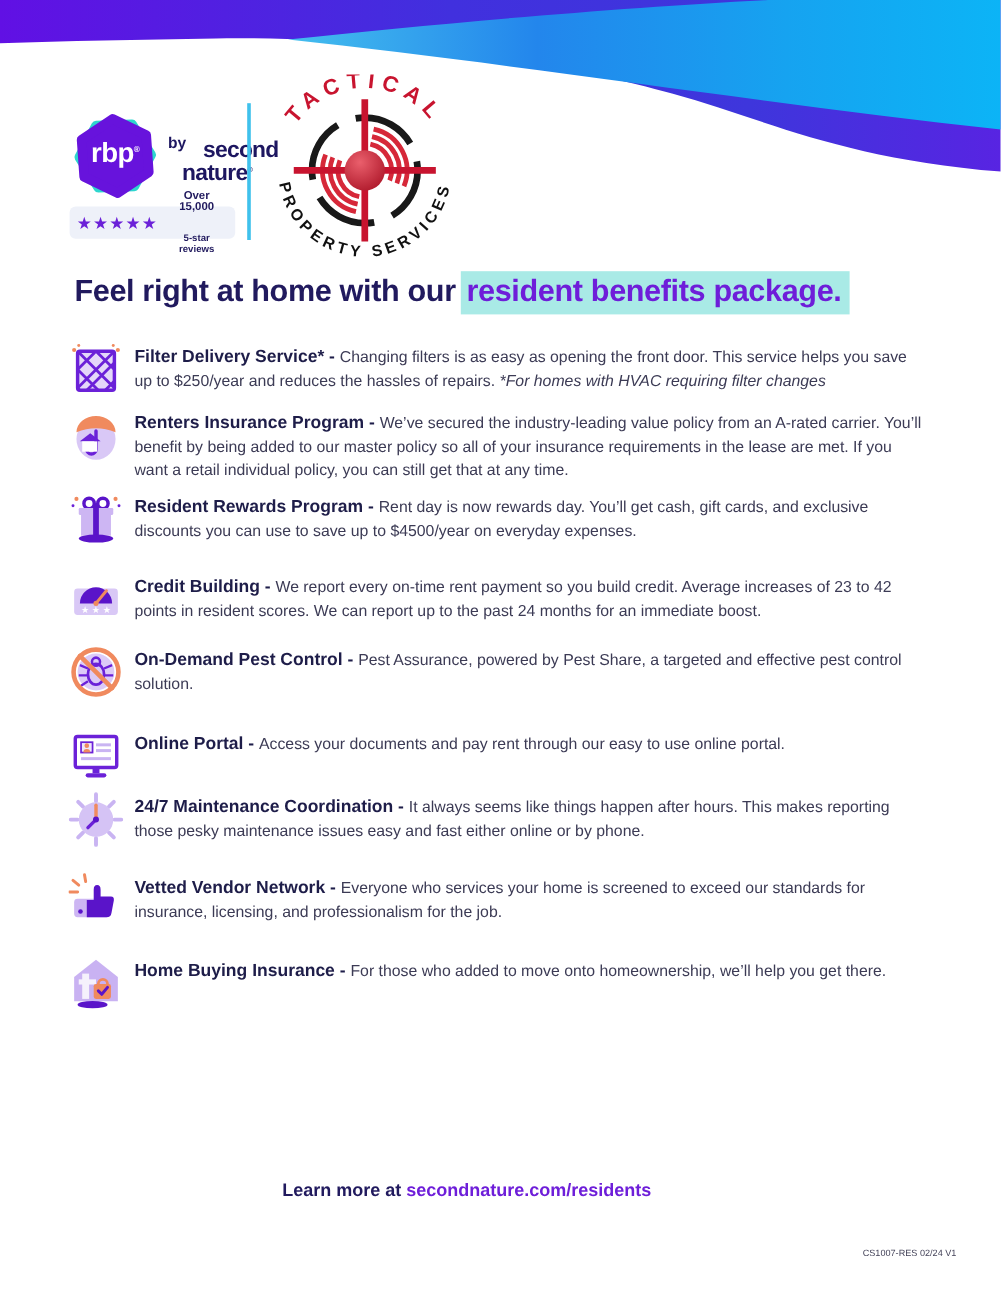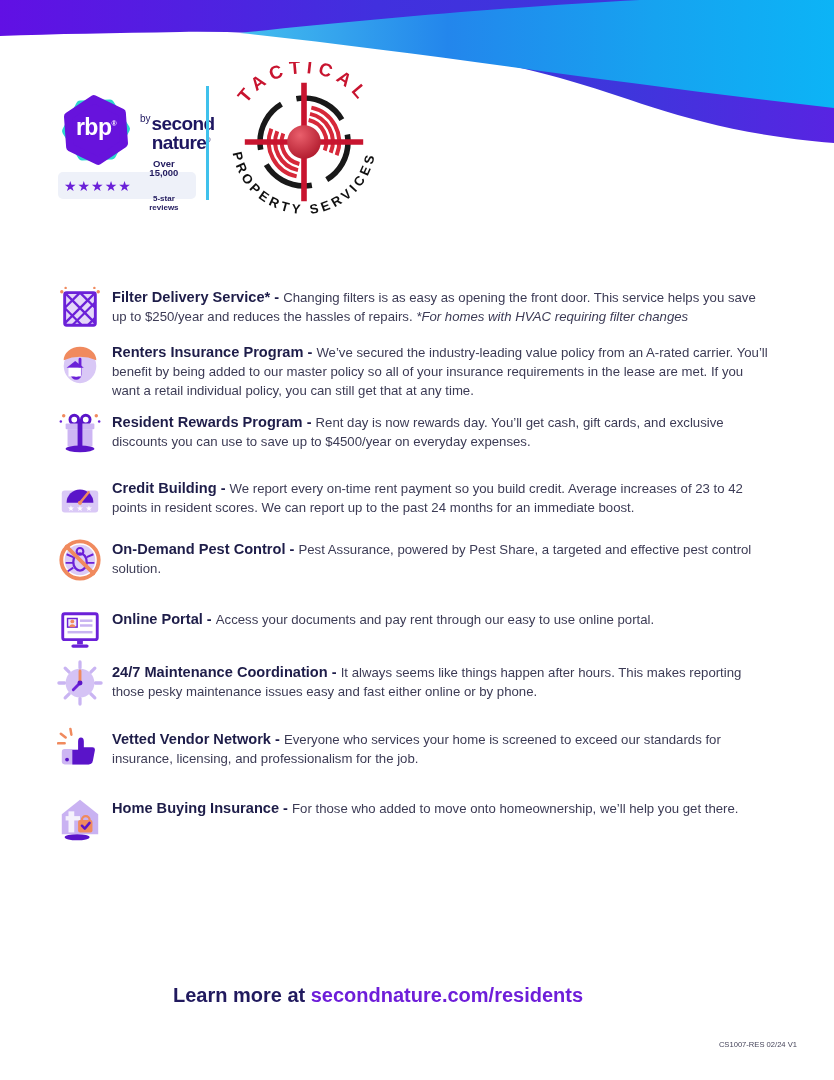--- a/index.html
+++ b/index.html
@@ -7,21 +7,21 @@
         font-family:"Liberation Sans",sans-serif;color:#211A5E;}
   .wave{position:absolute;top:0;left:0;width:834px;height:210px;}
   
   .rbp-logo{position:absolute;left:58px;top:92px;width:150px;height:76px;}
   .rbp-hex{position:absolute;left:0;top:0;width:76px;height:76px;}
   .rbp-text{position:absolute;left:16px;top:22px;width:44px;text-align:center;
             color:#fff;font-weight:700;font-size:23px;letter-spacing:-0.5px;}
   .rbp-text sup{font-size:7px;}
   .brand-name{position:absolute;left:82px;top:18px;width:70px;line-height:17px;
               font-weight:700;font-size:19px;color:#1D1660;letter-spacing:-0.6px;}
-  .brand-by{font-size:10px;font-weight:400;vertical-align:8px;letter-spacing:0;margin-right:1px;}
+  .brand-by{font-size:13px;font-weight:700;vertical-align:8px;letter-spacing:0;margin-right:14px;}
   .brand-line2{display:block;text-align:right;}
   .brand-line2 sup{font-size:6px;}
   .reviews-badge{position:absolute;left:58px;top:172px;width:138px;height:27px;background:#EEF1F9;
                  border-radius:5px;display:flex;align-items:center;padding:0 6px;box-sizing:border-box;}
   .stars{color:#6B21D8;font-size:14px;letter-spacing:1px;line-height:1;}
   .reviews-text{margin-left:6px;line-height:9px;text-align:center;}
   .reviews-line1{font-size:9.5px;font-weight:700;color:#211A5E;display:block;}
   .reviews-line2{font-size:8px;font-weight:700;color:#211A5E;display:block;margin-top:17px;}
   .logo-divider{position:absolute;left:206px;top:86px;width:2.5px;height:114px;background:#3FC1EC;}
   .tactical-logo{position:absolute;left:224px;top:62px;width:160px;height:160px;}
@@ -31,21 +31,21 @@
   .headline-highlight{color:#6E1ED9;font-weight:700;background:#A9EAE6;padding:3px 7px 5px 5px;margin-left:4px;}
   
   .benefit{position:absolute;left:57px;width:716px;}
   .benefit-icon{position:absolute;left:0;top:-3px;width:46px;height:46px;}
   .benefit-text{position:absolute;left:55px;top:0;width:661px;margin:0;font-size:13.2px;
                 line-height:19px;color:#3C3B55;}
   .b-title{font-size:14.6px;font-weight:700;color:#1E1D49;}
   .b-note{font-style:italic;}
   
   .learn-more{position:absolute;left:0;top:984px;width:756px;text-align:center;
-              font-size:20px;font-weight:700;color:#211A5E;}
+              font-size:15px;font-weight:700;color:#211A5E;padding-left:11px;}
   .learn-more a{color:#6E1ED9;text-decoration:none;font-weight:700;}
   .fine-print-left{position:absolute;left:37px;top:1040px;width:600px;font-size:7.6px;color:#45445A;}
   .fine-print-right{position:absolute;right:37px;top:1040px;font-size:7.6px;color:#45445A;text-align:center;}
 </style>
 </head>
 <body>
 
 <svg width="0" height="0" style="position:absolute">
   <defs>
     <symbol id="icon-filter" viewBox="0 0 48 48">
@@ -188,20 +188,23 @@
     <path d="M100,26 V174 M26,100 H174" stroke="#C8142F" stroke-width="7"></path>
     <circle cx="100" cy="100" r="21" fill="url(#ballGrad)"></circle>
     <text font-family="Liberation Sans,sans-serif" font-weight="700" font-size="23" fill="#C8142F" letter-spacing="7">
       <textPath href="#arcTop" startOffset="50%" text-anchor="middle">TACTICAL</textPath>
     </text>
     <text font-family="Liberation Sans,sans-serif" font-weight="700" font-size="16.5" fill="#111111" letter-spacing="4.5">
       <textPath href="#arcBottom" startOffset="50%" text-anchor="middle">PROPERTY SERVICES</textPath>
     </text>
   </svg>
 
+  <div class="headline">
+    <span>Feel right at home with our</span><span class="headline-highlight">resident benefits package.</span>
+  </div>
 
   <div id="benefits">
   <div class="benefit" style="top: 288px;">
     <svg class="benefit-icon">
           <use href="#icon-filter"></use>
         </svg>
     <p class="benefit-text"><span class="b-title">Filter Delivery Service* - </span><span class="b-desc">Changing filters is as easy as opening the front door. This service helps you save up to $250/year and reduces the hassles of repairs.</span> <span class="b-note">*For homes with HVAC requiring filter changes</span></p>
   </div>
 
   <div class="benefit" style="top: 343px;">

